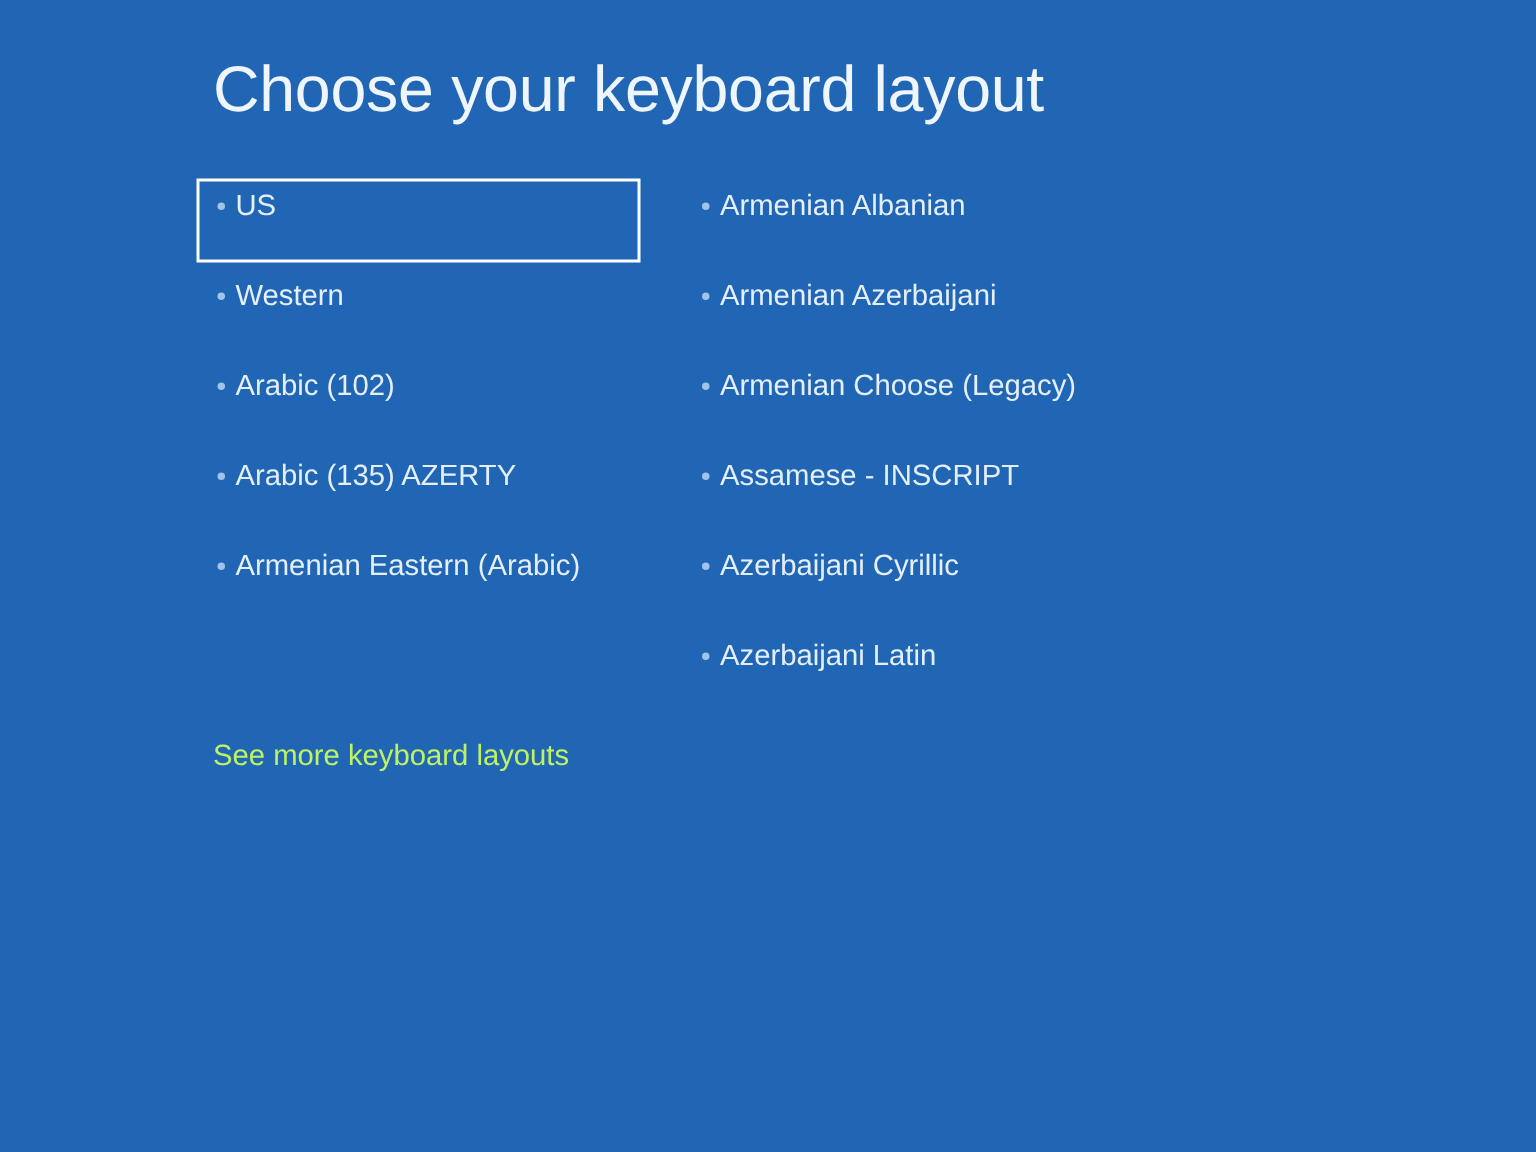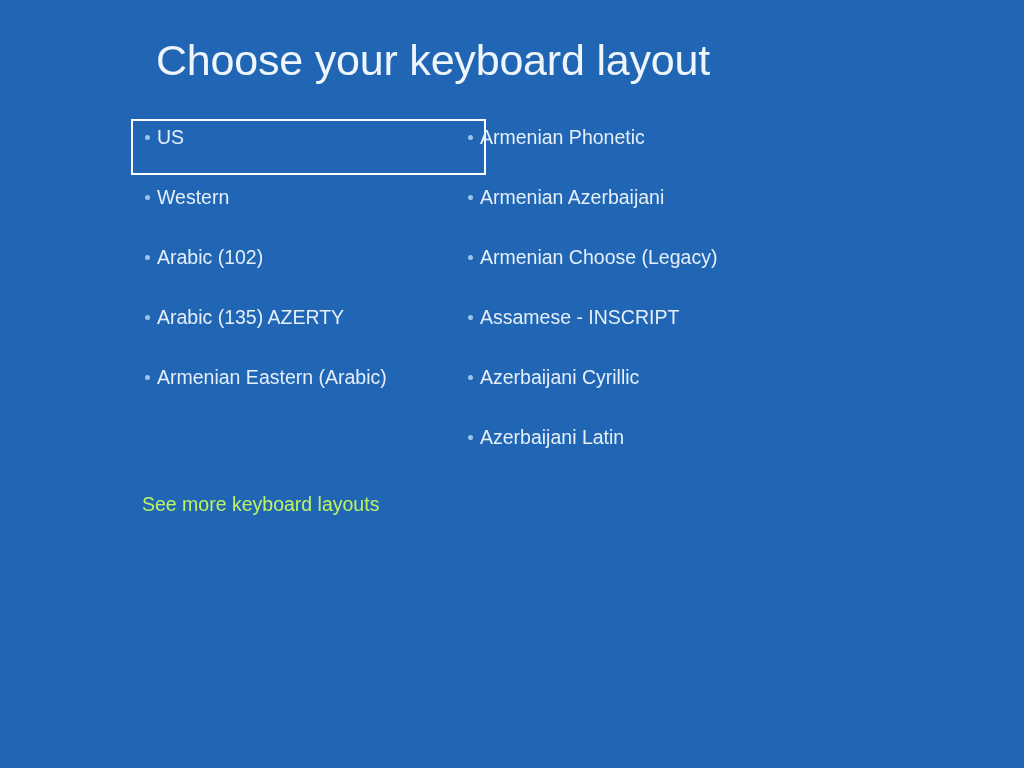--- a/index.html
+++ b/index.html
@@ -19,21 +19,21 @@
   #screen {
     position: relative;
     width: 1024px;
     height: 768px;
     background: #2166b5;
   }
 
   
   .page-title {
     position: absolute;
-    left: 156px;
+    left: 142px;
     top: 36px;
     font-size: 43px;
     font-weight: 300;
     letter-spacing: -0.2px;
     color: #eef5fb;
     line-height: 1.15;
     white-space: nowrap;
   }
 
   
@@ -76,21 +76,21 @@
   .layout-option .option-label {
     font-size: 19.5px;
     font-weight: 400;
     color: #e4eff9;
     line-height: 24px;
     white-space: nowrap;
   }
 
   
   .layout-option.is-focused {
-    width: 355px;
+    width: 296px;
     height: 56px;
     border: 2px solid #ffffff;
     padding-top: 4px;
     padding-left: 12px;
     margin-bottom: 4px;
   }
   .layout-option.is-focused .bullet { margin-top: 10px; }
 
   
   .see-more-link {
@@ -141,21 +141,21 @@
         <span class="bullet"></span>
         <span class="option-label">Armenian Eastern (Arabic)</span>
       </div>
 
     </div>
 
     <div class="layout-column col-right">
 
       <div class="layout-option">
         <span class="bullet"></span>
-        <span class="option-label">Armenian Phonetic</span>
+        <span class="option-label">Armenian Albanian</span>
       </div>
 
       <div class="layout-option">
         <span class="bullet"></span>
         <span class="option-label">Armenian Azerbaijani</span>
       </div>
 
       <div class="layout-option">
         <span class="bullet"></span>
         <span class="option-label">Armenian Choose (Legacy)</span>

